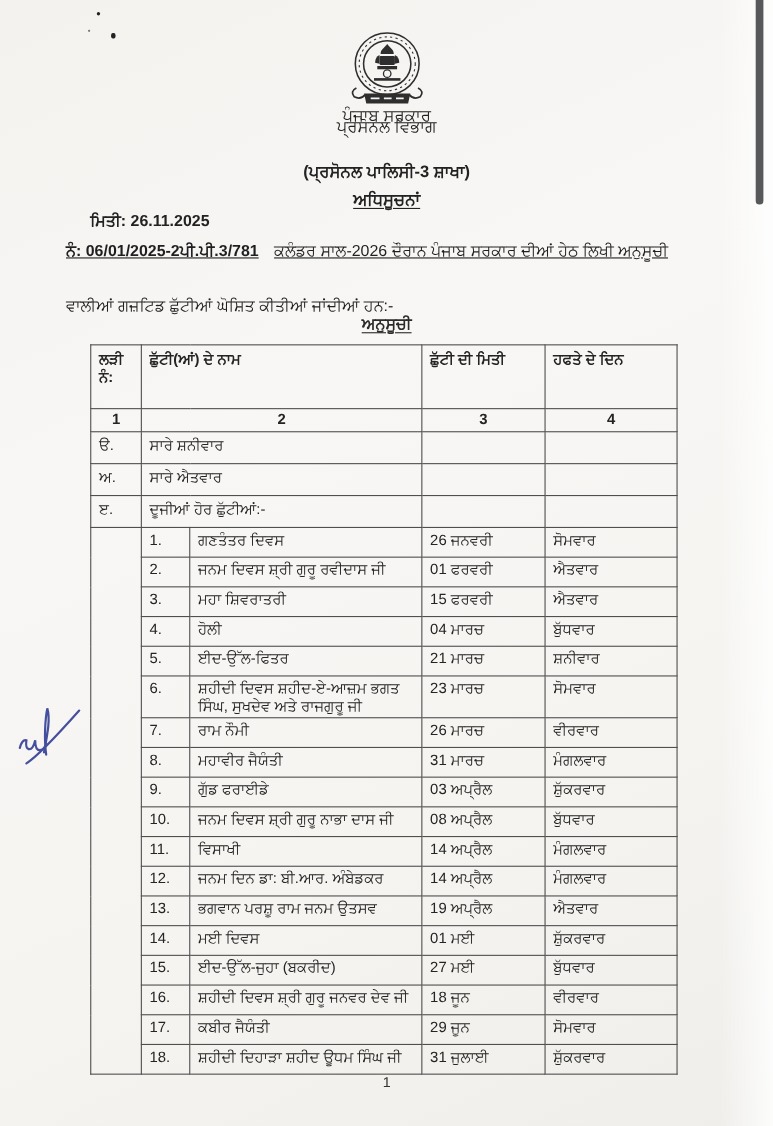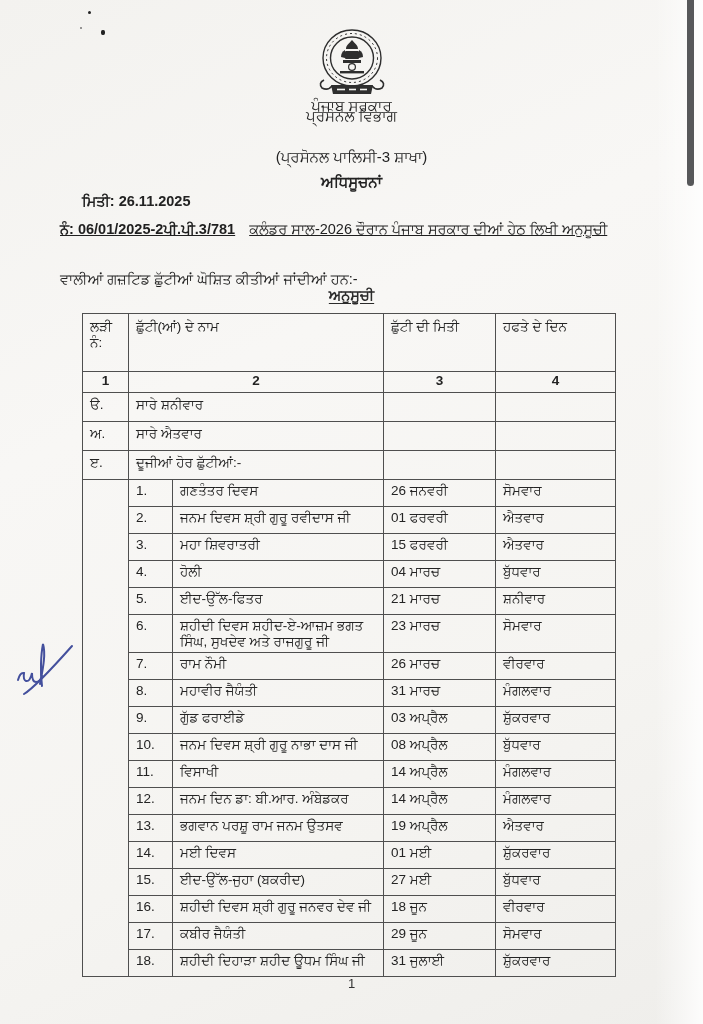--- a/index.html
+++ b/index.html
@@ -23,22 +23,22 @@
     background:#57585a;border-radius:0 0 4px 4px;
   }
   .speck{position:absolute;background:#222;border-radius:50%;}
   .sp1{left:88px;top:11px;width:3px;height:3px;}
   .sp2{left:80px;top:27px;width:2px;height:2px;opacity:.6;}
   .sp3{left:101px;top:30px;width:4px;height:5px;border-radius:40%;}
   .emblem{position:absolute;left:0;right:0;top:28px;text-align:center;}
   .hline{position:absolute;left:0;right:0;text-align:center;font-size:15px;color:#222;}
   .org{top:97px;}
   .dept{top:107px;}
-  .branch{top:148px;}
-  .doctype{top:173px;font-weight:bold;text-underline-offset:3px;}
+  .branch{top:148px;font-weight:bold;}
+  .doctype{top:173px;font-weight:bold;text-decoration:underline;text-underline-offset:3px;}
   .dateline{
     position:absolute;left:82px;top:193px;width:533px;
     text-align:left;font-size:14.5px;font-weight:600;color:#222;
   }
   .para{position:absolute;left:60px;width:560px;font-size:14.5px;color:#1f1f1f;}
   .para1{top:221px;text-decoration:underline;}
   .para2{top:256px;margin-top:15px;}
   .refno{font-weight:bold;margin-right:14px;}
   .schedule-title{
     position:absolute;left:0;right:0;top:287px;text-align:center;
@@ -46,21 +46,21 @@
   }
   table.holidays{
     position:absolute;left:82px;top:313px;width:533px;
     border-collapse:collapse;table-layout:fixed;
     font-size:13.5px;color:#242424;
   }
   .holidays th,.holidays td{
     border:1px solid #4f4f4f;padding:2px 7px;vertical-align:top;
     overflow:hidden;
   }
-  .holidays th{font-weight:normal;text-align:left;vertical-align:top;padding-top:5px;margin-top:26px;}
+  .holidays th{font-weight:bold;text-align:left;vertical-align:top;padding-top:5px;margin-top:26px;}
   .hdr-row th{height:50px;}
   .num-row td{height:18px;text-align:center;font-weight:bold;padding:1px 4px;}
   .letter-row td{height:22px;padding-top:4px;}
   .hol-row td{height:21px;padding-top:3px;}
   .serial-cell{text-align:left;}
   .no-cell{text-align:left;padding-left:10px;}
   .outer-span{border-bottom:1px solid #4f4f4f;}
   .pagenum{
     position:absolute;left:0;right:0;top:976px;text-align:center;
     font-size:13px;color:#333;

